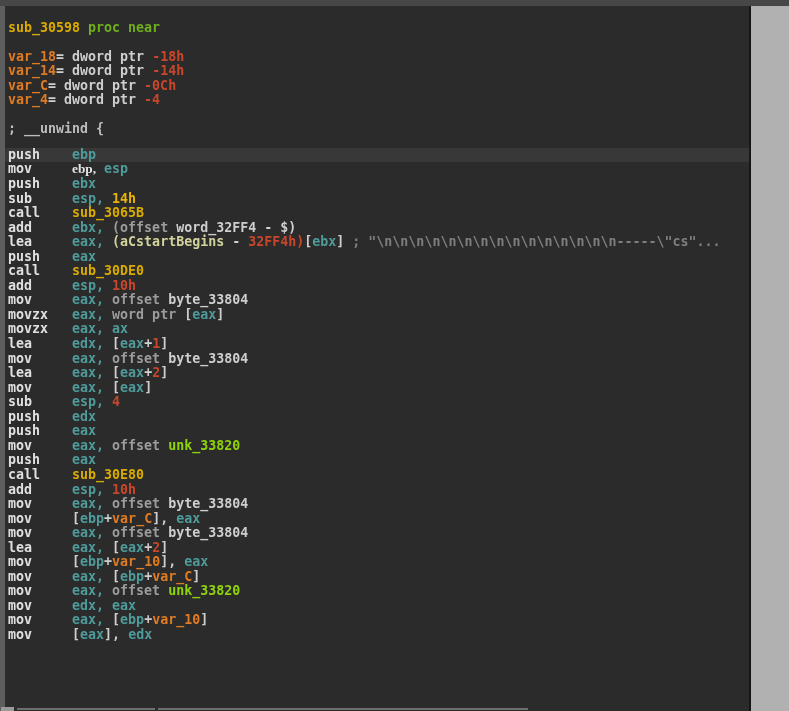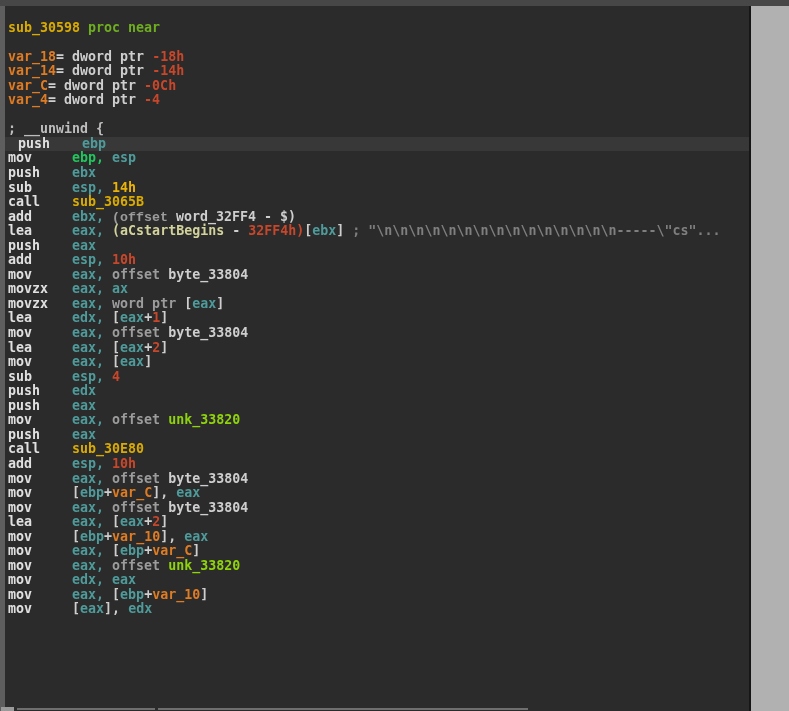--- a/index.html
+++ b/index.html
@@ -32,21 +32,22 @@
     font-weight: bold;
     cursor: text;
   }
   .line {
     white-space: pre;
     height: 14.55px;
   }
   .line.hl {
     background: #383838;
     margin-left: -3px;
-    padding-left: 13px;
+    padding-left: 3px;
+    margin-top: 11px;
   }
   .v-scrollbar {
     position: absolute; left: 749px; top: 6px;
     width: 40px; height: 705px;
     background: #b1b1b1;
     border-left: 2px solid #161616;
     box-sizing: border-box;
   }
   .bottom-edge-seg {
     position: absolute;
@@ -70,31 +71,32 @@
       <div class="line"> </div>
       <div class="line"><span style="color: rgb(217, 171, 0);">sub_30598</span><span style="color: rgb(206, 206, 206);"> </span><span style="color: rgb(111, 174, 31);">proc near</span></div>
       <div class="line"> </div>
       <div class="line"><span style="color: rgb(223, 124, 35);">var_18</span><span style="color: rgb(206, 206, 206);">= dword ptr </span><span style="color: rgb(200, 71, 43);">-18h</span></div>
       <div class="line"><span style="color: rgb(223, 124, 35);">var_14</span><span style="color: rgb(206, 206, 206);">= dword ptr </span><span style="color: rgb(200, 71, 43);">-14h</span></div>
       <div class="line"><span style="color: rgb(223, 124, 35);">var_C</span><span style="color: rgb(206, 206, 206);">= dword ptr </span><span style="color: rgb(200, 71, 43);">-0Ch</span></div>
       <div class="line"><span style="color: rgb(223, 124, 35);">var_4</span><span style="color: rgb(206, 206, 206);">= dword ptr </span><span style="color: rgb(200, 71, 43);">-4</span></div>
       <div class="line"> </div>
       <div class="line"><span style="color: rgb(189, 189, 189);">; __unwind {</span></div>
       <div class="line hl"><span style="color: rgb(224, 224, 224);">push    </span><span style="color: rgb(79, 155, 155);">ebp</span></div>
-      <div class="line"><span style="color: rgb(224, 224, 224);">mov     </span><span style="color: #22c55e;">ebp,</span><span style="color: rgb(206, 206, 206);"> </span><span style="color: rgb(79, 155, 155);">esp</span></div>
+      <div class="line"><span style="color: rgb(224, 224, 224);">mov     </span><span style="color: #e5e5e5; font-family: Liberation Serif, serif;">ebp,</span><span style="color: rgb(206, 206, 206);"> </span><span style="color: rgb(79, 155, 155);">esp</span></div>
       <div class="line"><span style="color: rgb(224, 224, 224);">push    </span><span style="color: rgb(79, 155, 155);">ebx</span></div>
       <div class="line"><span style="color: rgb(224, 224, 224);">sub     </span><span style="color: rgb(79, 155, 155);">esp,</span><span style="color: rgb(206, 206, 206);"> </span><span style="color: #eab308;">14h</span></div>
       <div class="line"><span style="color: rgb(224, 224, 224);">call    </span><span style="color: rgb(217, 171, 0);">sub_3065B</span></div>
-      <div class="line"><span style="color: rgb(224, 224, 224);">add     </span><span style="color: rgb(79, 155, 155);">ebx,</span><span style="color: rgb(206, 206, 206);"> </span><span style="color: rgb(156, 156, 156); font-family: Liberation Mono, monospace;">(offset </span><span style="color: rgb(206, 206, 206);">word_32FF4</span><span style="color: rgb(206, 206, 206);"> - $)</span></div>
+      <div class="line"><span style="color: rgb(224, 224, 224);">add     </span><span style="color: rgb(79, 155, 155);">ebx,</span><span style="color: rgb(206, 206, 206);"> </span><span style="color: rgb(156, 156, 156);">(offset </span><span style="color: rgb(206, 206, 206);">word_32FF4</span><span style="color: rgb(206, 206, 206);"> - $)</span></div>
       <div class="line"><span style="color: rgb(224, 224, 224);">lea     </span><span style="color: rgb(79, 155, 155);">eax,</span><span style="color: rgb(206, 206, 206);"> </span><span style="color: rgb(210, 210, 156);">(aCstartBegins</span><span style="color: rgb(206, 206, 206);"> - </span><span style="color: rgb(200, 71, 43);">32FF4h)</span><span style="color: rgb(206, 206, 206);">[</span><span style="color: rgb(79, 155, 155);">ebx</span><span style="color: rgb(206, 206, 206);">]</span><span style="color: rgb(206, 206, 206);"> </span><span style="color: rgb(127, 127, 127);">; "\n\n\n\n\n\n\n\n\n\n\n\n\n\n\n-----\"cs"...</span></div>
       <div class="line"><span style="color: rgb(224, 224, 224);">push    </span><span style="color: rgb(79, 155, 155);">eax</span></div>
+      <div class="line"><span style="color: rgb(224, 224, 224);">call    </span><span style="color: rgb(217, 171, 0);">sub_30DE0</span></div>
       <div class="line"><span style="color: rgb(224, 224, 224);">add     </span><span style="color: rgb(79, 155, 155);">esp,</span><span style="color: rgb(206, 206, 206);"> </span><span style="color: rgb(200, 71, 43);">10h</span></div>
       <div class="line"><span style="color: rgb(224, 224, 224);">mov     </span><span style="color: rgb(79, 155, 155);">eax,</span><span style="color: rgb(206, 206, 206);"> </span><span style="color: rgb(156, 156, 156);">offset </span><span style="color: rgb(206, 206, 206);">byte_33804</span></div>
+      <div class="line"><span style="color: rgb(224, 224, 224);">movzx   </span><span style="color: rgb(79, 155, 155);">eax,</span><span style="color: rgb(206, 206, 206);"> </span><span style="color: rgb(156, 156, 156);">word ptr </span><span style="color: rgb(206, 206, 206);">[</span><span style="color: rgb(79, 155, 155);">eax</span><span style="color: rgb(206, 206, 206);">]</span></div>
       <div class="line"><span style="color: rgb(224, 224, 224);">movzx   </span><span style="color: rgb(79, 155, 155);">eax,</span><span style="color: rgb(206, 206, 206);"> </span><span style="color: rgb(79, 155, 155);">ax</span></div>
-      <div class="line"><span style="color: rgb(224, 224, 224);">movzx   </span><span style="color: rgb(79, 155, 155);">eax,</span><span style="color: rgb(206, 206, 206);"> </span><span style="color: rgb(156, 156, 156);">word ptr </span><span style="color: rgb(206, 206, 206);">[</span><span style="color: rgb(79, 155, 155);">eax</span><span style="color: rgb(206, 206, 206);">]</span></div>
       <div class="line"><span style="color: rgb(224, 224, 224);">lea     </span><span style="color: rgb(79, 155, 155);">edx,</span><span style="color: rgb(206, 206, 206);"> [</span><span style="color: rgb(79, 155, 155);">eax</span><span style="color: rgb(206, 206, 206);">+</span><span style="color: rgb(200, 71, 43);">1</span><span style="color: rgb(206, 206, 206);">]</span></div>
       <div class="line"><span style="color: rgb(224, 224, 224);">mov     </span><span style="color: rgb(79, 155, 155);">eax,</span><span style="color: rgb(206, 206, 206);"> </span><span style="color: rgb(156, 156, 156);">offset </span><span style="color: rgb(206, 206, 206);">byte_33804</span></div>
       <div class="line"><span style="color: rgb(224, 224, 224);">lea     </span><span style="color: rgb(79, 155, 155);">eax,</span><span style="color: rgb(206, 206, 206);"> [</span><span style="color: rgb(79, 155, 155);">eax</span><span style="color: rgb(206, 206, 206);">+</span><span style="color: rgb(200, 71, 43);">2</span><span style="color: rgb(206, 206, 206);">]</span></div>
       <div class="line"><span style="color: rgb(224, 224, 224);">mov     </span><span style="color: rgb(79, 155, 155);">eax,</span><span style="color: rgb(206, 206, 206);"> [</span><span style="color: rgb(79, 155, 155);">eax</span><span style="color: rgb(206, 206, 206);">]</span></div>
       <div class="line"><span style="color: rgb(224, 224, 224);">sub     </span><span style="color: rgb(79, 155, 155);">esp,</span><span style="color: rgb(206, 206, 206);"> </span><span style="color: rgb(200, 71, 43);">4</span></div>
       <div class="line"><span style="color: rgb(224, 224, 224);">push    </span><span style="color: rgb(79, 155, 155);">edx</span></div>
       <div class="line"><span style="color: rgb(224, 224, 224);">push    </span><span style="color: rgb(79, 155, 155);">eax</span></div>
       <div class="line"><span style="color: rgb(224, 224, 224);">mov     </span><span style="color: rgb(79, 155, 155);">eax,</span><span style="color: rgb(206, 206, 206);"> </span><span style="color: rgb(156, 156, 156);">offset </span><span style="color: rgb(143, 212, 10);">unk_33820</span></div>
       <div class="line"><span style="color: rgb(224, 224, 224);">push    </span><span style="color: rgb(79, 155, 155);">eax</span></div>
       <div class="line"><span style="color: rgb(224, 224, 224);">call    </span><span style="color: rgb(217, 171, 0);">sub_30E80</span></div>

